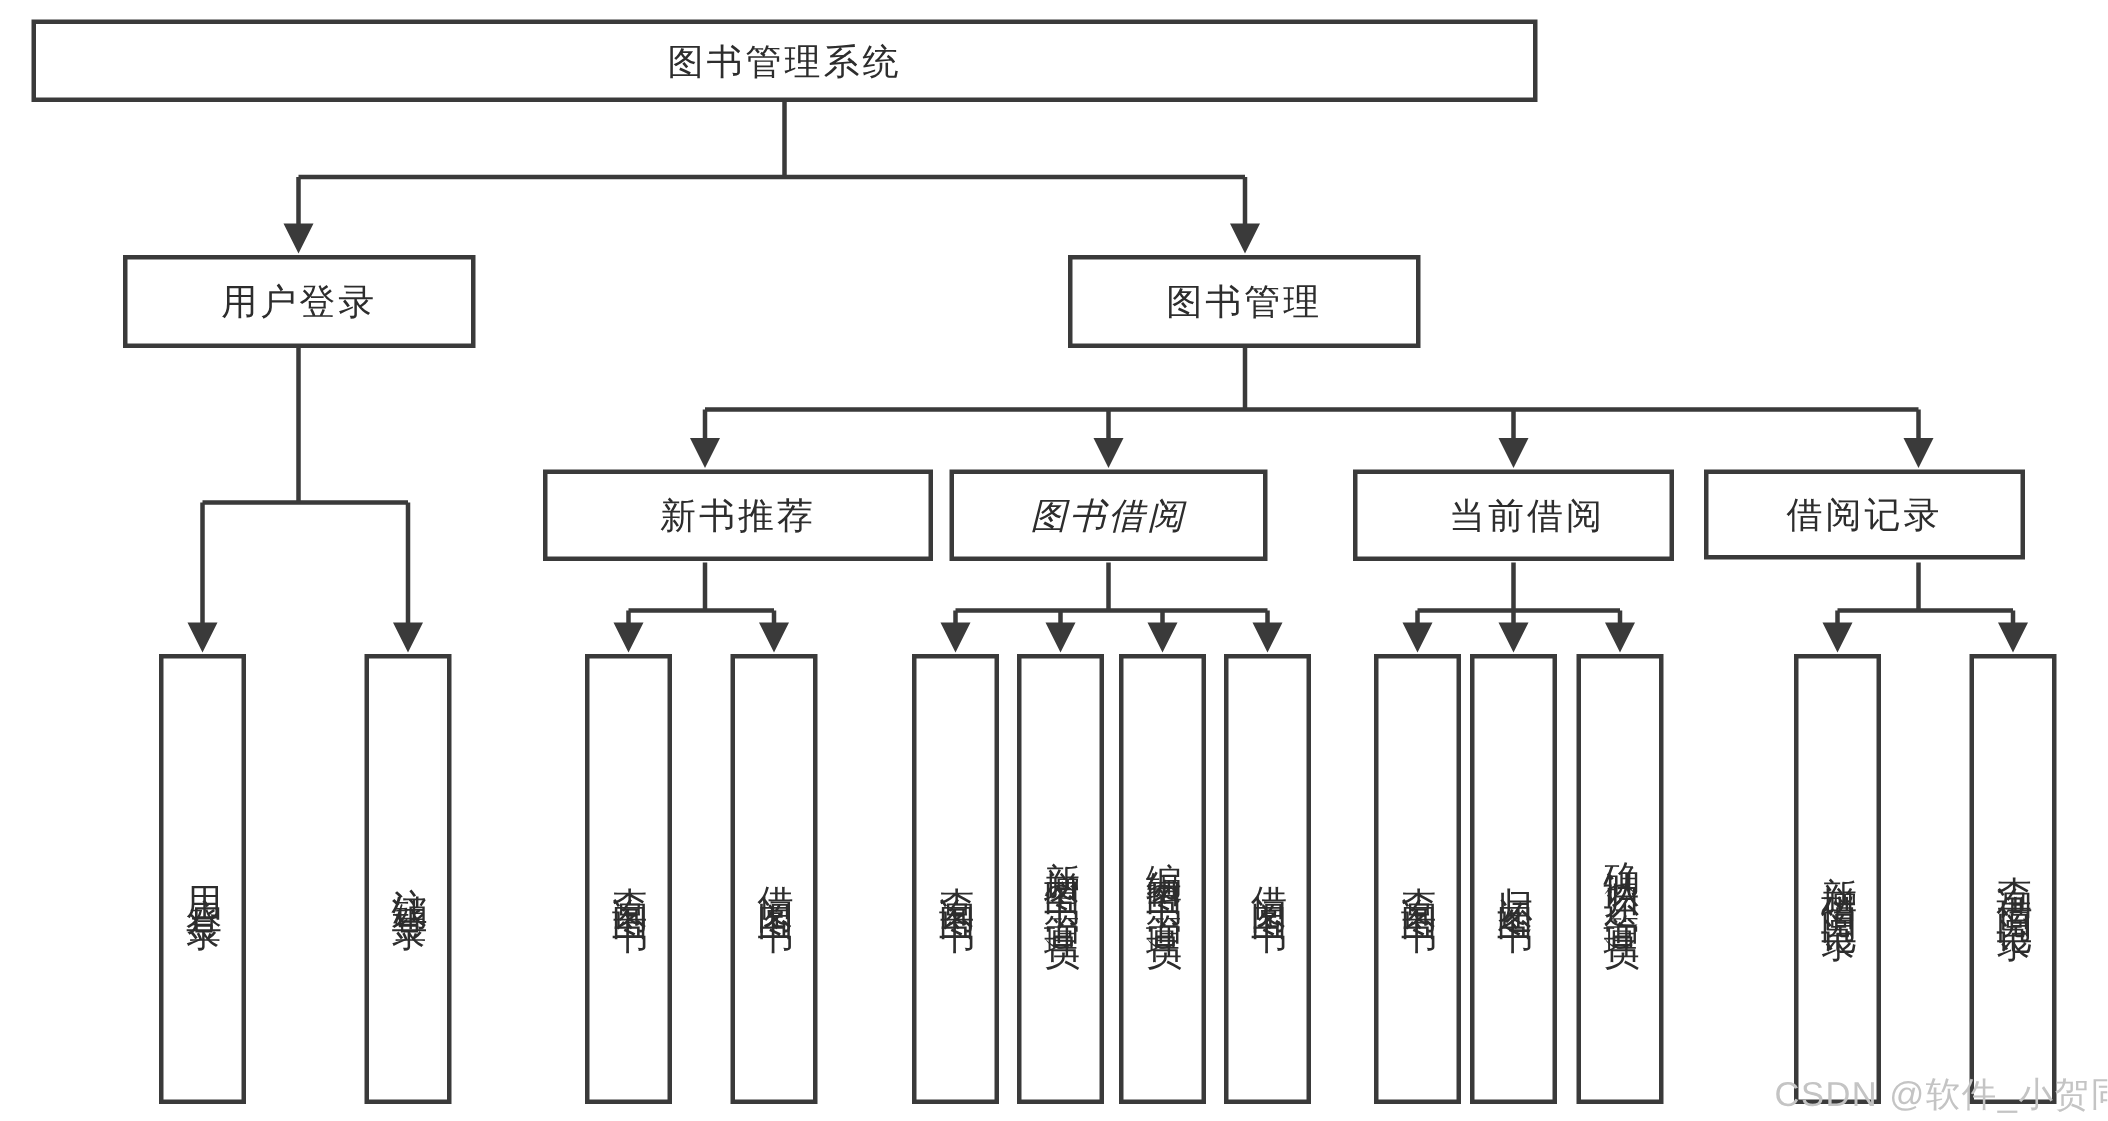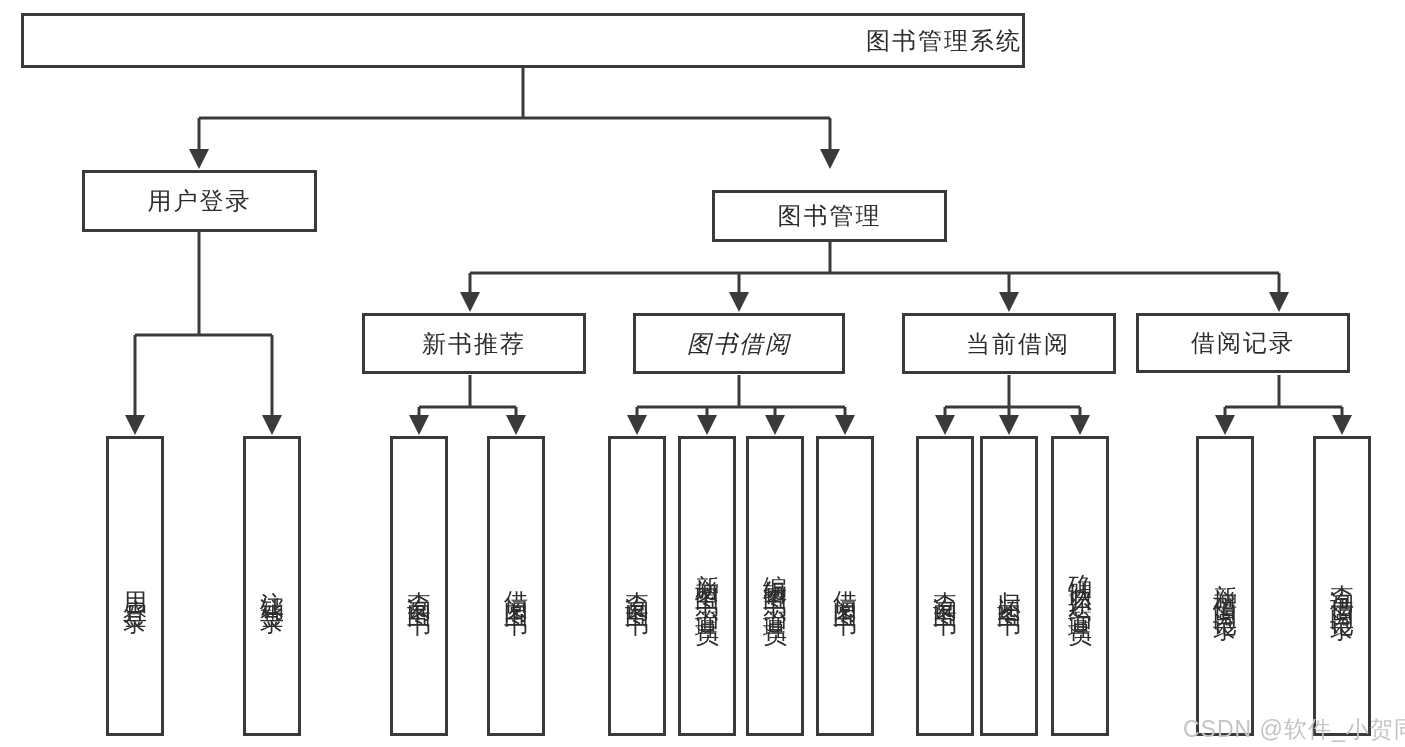--- a/index.html
+++ b/index.html
@@ -98,32 +98,32 @@
       <polygon points="765,415 785,415 775,435"></polygon>
       <polygon points="835,415 855,415 845,435"></polygon>
       <polygon points="935,415 955,415 945,435"></polygon>
       <polygon points="999,415 1019,415 1009,435"></polygon>
       <polygon points="1070,415 1090,415 1080,435"></polygon>
       <polygon points="1215,415 1235,415 1225,435"></polygon>
       <polygon points="1332,415 1352,415 1342,435"></polygon>
     </g>
   </svg>
 
-  <div class="box" style="left:21px; top:13px; width:1004px; height:55px;justify-content:flex-end;">
+  <div class="box" style="left:21px; top:13px; width:1004px; height:55px;">
     <span class="hlabel">图书管理系统</span>
   </div>
 
   <div class="box" style="left:82px; top:170px; width:235px; height:62px;">
     <span class="hlabel">用户登录</span>
   </div>
-  <div class="box" style="left:712px; top:170px; width:235px; height:52px;margin-top:20px;">
+  <div class="box" style="left:712px; top:170px; width:235px; height:62px;">
     <span class="hlabel">图书管理</span>
   </div>
 
-  <div class="box" style="left:362px; top:313px; width:224px; height:61px;">
+  <div class="box" style="left:362px; top:313px; width:260px; height:61px;">
     <span class="hlabel">新书推荐</span>
   </div>
   <div class="box" style="left:633px; top:313px; width:212px; height:61px;font-style:italic;">
     <span class="hlabel">图书借阅</span>
   </div>
   <div class="box" style="left:902px; top:313px; width:214px; height:61px;padding-left:18px;">
     <span class="hlabel">当前借阅</span>
   </div>
   <div class="box" style="left:1136px; top:313px; width:214px; height:60px;">
     <span class="hlabel">借阅记录</span>

